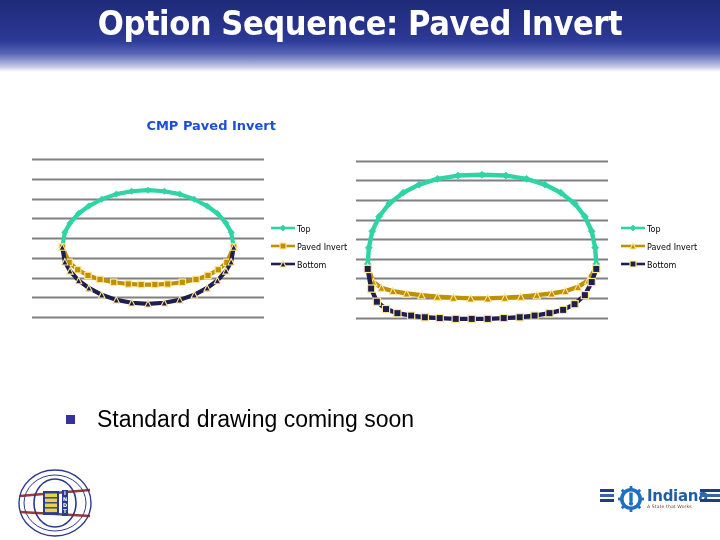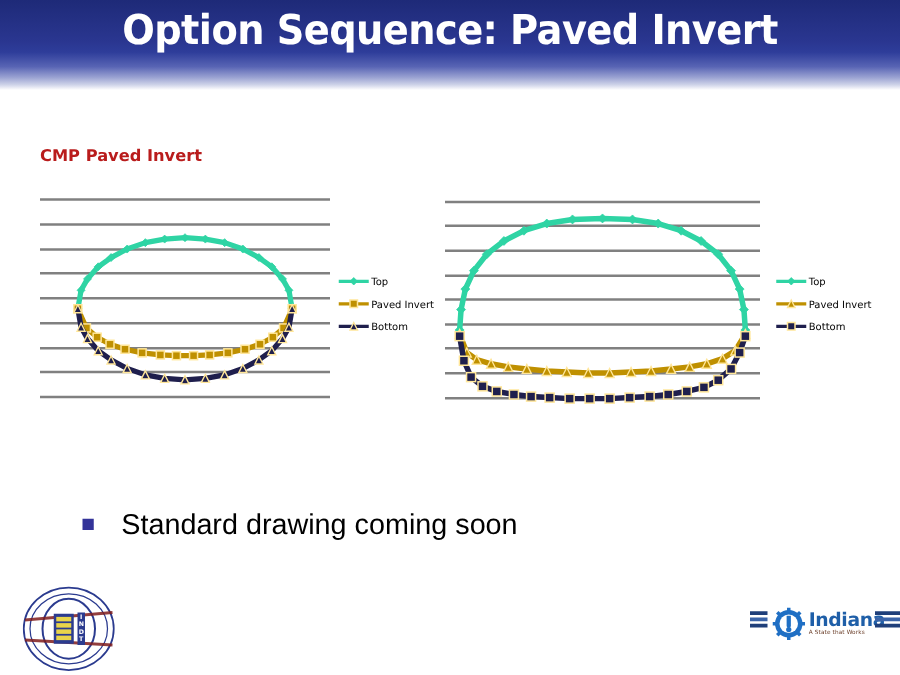--- a/index.html
+++ b/index.html
@@ -27,35 +27,35 @@
     font-size:33px;
     letter-spacing:-0.5px;
     transform:scaleX(0.93);
     transform-origin:center top;
     white-space:nowrap;
   }
 
   
   .chart{position:absolute;}
   .chart-title{
-    position:absolute;left:0;top:0;width:100%;
-    text-align:left;
+    position:absolute;left:12px;top:0;width:100%;
+    text-align:right;
     font-family:"DejaVu Sans", sans-serif;
     font-weight:bold;
     font-size:13px;
-    color:#b91c1c;
+    color:#1d4ed8;
     white-space:nowrap;
   }
   .plot{position:absolute;}
   .plot svg{display:block;}
 
   
   .legend{position:absolute;}
   .legend-row{
-    display:flex;align-items:center;
+    display:flex;align-items:flex-end;
     height:18px;
     white-space:nowrap;
   }
   .legend-key{width:26px;height:12px;flex:0 0 26px;position:relative;}
   .legend-key svg{display:block;}
   .legend-label{
     font-family:"DejaVu Sans", sans-serif;
     font-size:8px;
     color:#000000;
     margin-left:1px;

